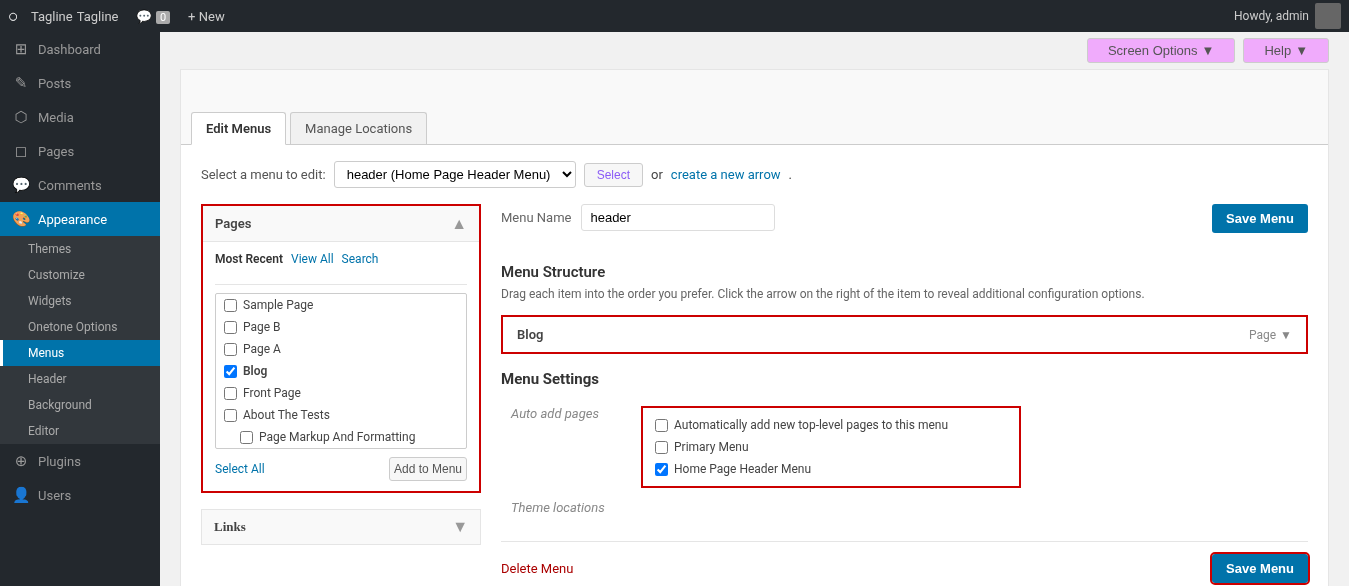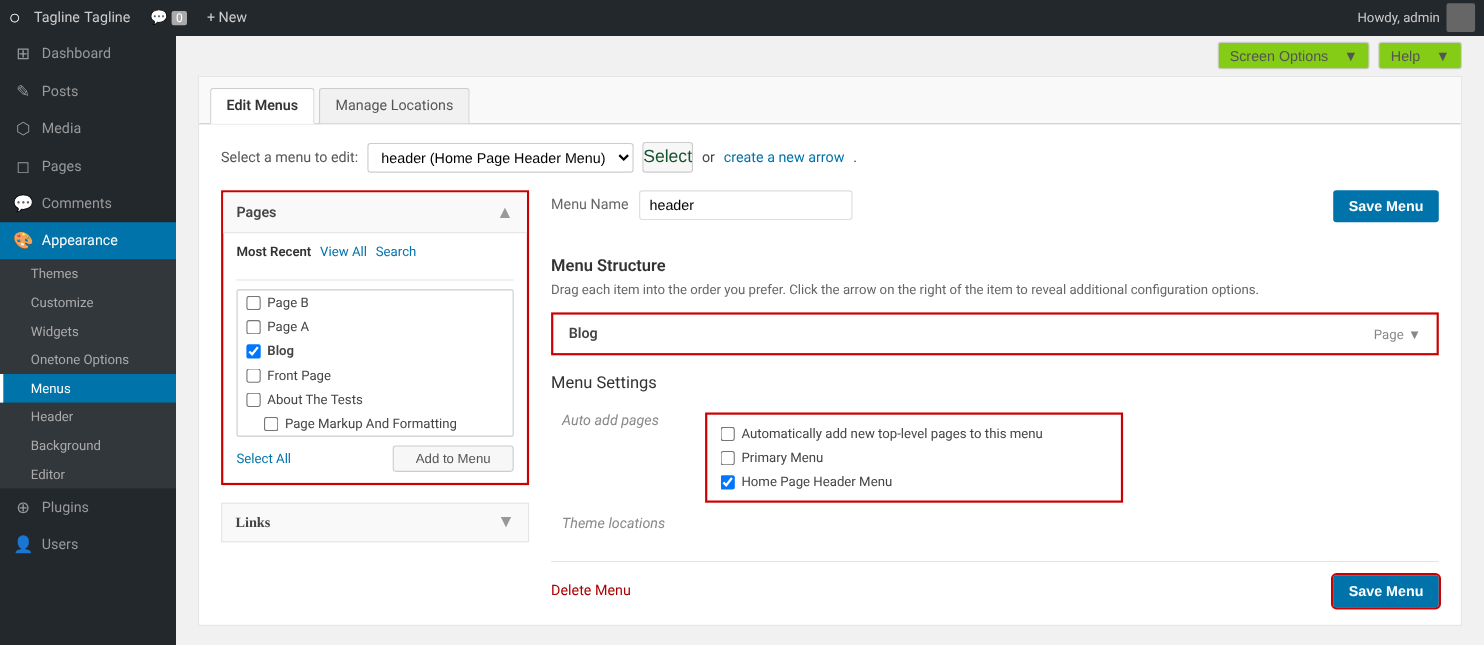--- a/index.html
+++ b/index.html
@@ -60,30 +60,30 @@
       background: #f1f1f1;
     }
     .screen-options-bar {
       background: #f1f1f1;
       display: flex;
       justify-content: flex-end;
       padding: 6px 20px;
       gap: 8px;
     }
     .screen-options-btn {
-      background: #84cc16;
+      background: #f0abfc;
       border: 1px solid #ccc;
       border-radius: 3px;
-      padding: 4px 10px;
+      padding: 4px 20px;
       font-size: 13px;
       cursor: pointer;
       color: #555;
       display: flex;
       align-items: center;
-      gap: 14px;
+      gap: 4px;
     }
 
     .wrap {
       background: #fff;
       margin: 0 20px 20px 20px;
       padding: 0;
       border: 1px solid #e5e5e5;
     }
 
     
@@ -97,20 +97,21 @@
     .nav-tab {
       padding: 8px 14px;
       border: 1px solid #ccc;
       border-bottom: none;
       background: #f1f1f1;
       cursor: pointer;
       font-size: 13px;
       color: #555;
       margin-right: 4px;
       border-radius: 3px 3px 0 0;
+      margin-top: 32px;
     }
     .nav-tab.active {
       background: #fff;
       border-bottom: 1px solid #fff;
       margin-bottom: -1px;
       color: #333;
       font-weight: 600;
     }
 
     
@@ -129,24 +130,24 @@
       padding: 4px 8px;
       border: 1px solid #ccc;
       border-radius: 3px;
       font-size: 13px;
       background: #fff;
     }
     .select-btn {
       background: #f7f7f7;
       border: 1px solid #ccc;
       border-radius: 3px;
-      padding: 4px 0;
-      font-size: 16px;
-      cursor: pointer;
-      color: #14532d;
+      padding: 4px 12px;
+      font-size: 12px;
+      cursor: pointer;
+      color: #8b5cf6;
     }
     .create-link { color: #0073aa; text-decoration: none; }
 
     
     .columns-layout {
       display: flex;
       gap: 20px;
       align-items: flex-start;
     }
 
@@ -199,21 +200,21 @@
       display: flex;
       align-items: center;
       justify-content: space-between;
       margin-top: 4px;
     }
     .select-all-link { color: #0073aa; text-decoration: none; font-size: 12px; cursor: pointer; }
     .add-to-menu-btn {
       background: #f7f7f7;
       border: 1px solid #ccc;
       border-radius: 3px;
-      padding: 4px 20px;
+      padding: 4px 4px;
       font-size: 12px;
       cursor: pointer;
       color: #555;
     }
 
     
     .right-col { flex: 1; }
 
     .menu-name-row {
       display: flex;
@@ -243,21 +244,21 @@
       justify-content: space-between;
       padding: 10px 14px;
       margin-bottom: 8px;
       cursor: grab;
     }
     .menu-item-row .item-label { font-weight: 600; font-size: 13px; }
     .menu-item-row .item-type { font-size: 12px; color: #888; display: flex; align-items: center; gap: 4px; }
 
     
     .menu-settings-section { margin-top: 16px; }
-    .menu-settings-heading { font-size: 15px; font-weight: 400; margin-bottom: 12px; color: #333; }
+    .menu-settings-heading { font-size: 15px; font-weight: 700; margin-bottom: 12px; color: #333; }
 
     .settings-table { width: 100%; border-collapse: collapse; }
     .settings-table td { padding: 6px 10px; vertical-align: top; font-size: 13px; }
     .settings-table td:first-child { color: #888; width: 130px; font-style: italic; }
 
     .settings-box {
       border: 1px solid #ccc;
       padding: 10px 12px;
       display: inline-block;
       min-width: 380px;
@@ -432,20 +433,24 @@
                 <span>Pages</span>
                 <span class="postbox-toggle">▲</span>
               </div>
               <div class="postbox-content">
                 <div class="tabs-row">
                   <a class="tab-link active" href="#">Most Recent</a>
                   <a class="tab-link" href="#">View All</a>
                   <a class="tab-link" href="#">Search</a>
                 </div>
                 <div class="pages-list-wrapper">
+                  <div class="page-item">
+                    <input type="checkbox" id="p1" style="">
+                    <label for="p1">Sample Page</label>
+                  </div>
                   <div class="page-item">
                     <input type="checkbox" id="p2" style="">
                     <label for="p2">Page B</label>
                   </div>
                   <div class="page-item">
                     <input type="checkbox" id="p3" style="">
                     <label for="p3">Page A</label>
                   </div>
                   <div class="page-item checked">
                     <input type="checkbox" id="p4" checked="" style="">

